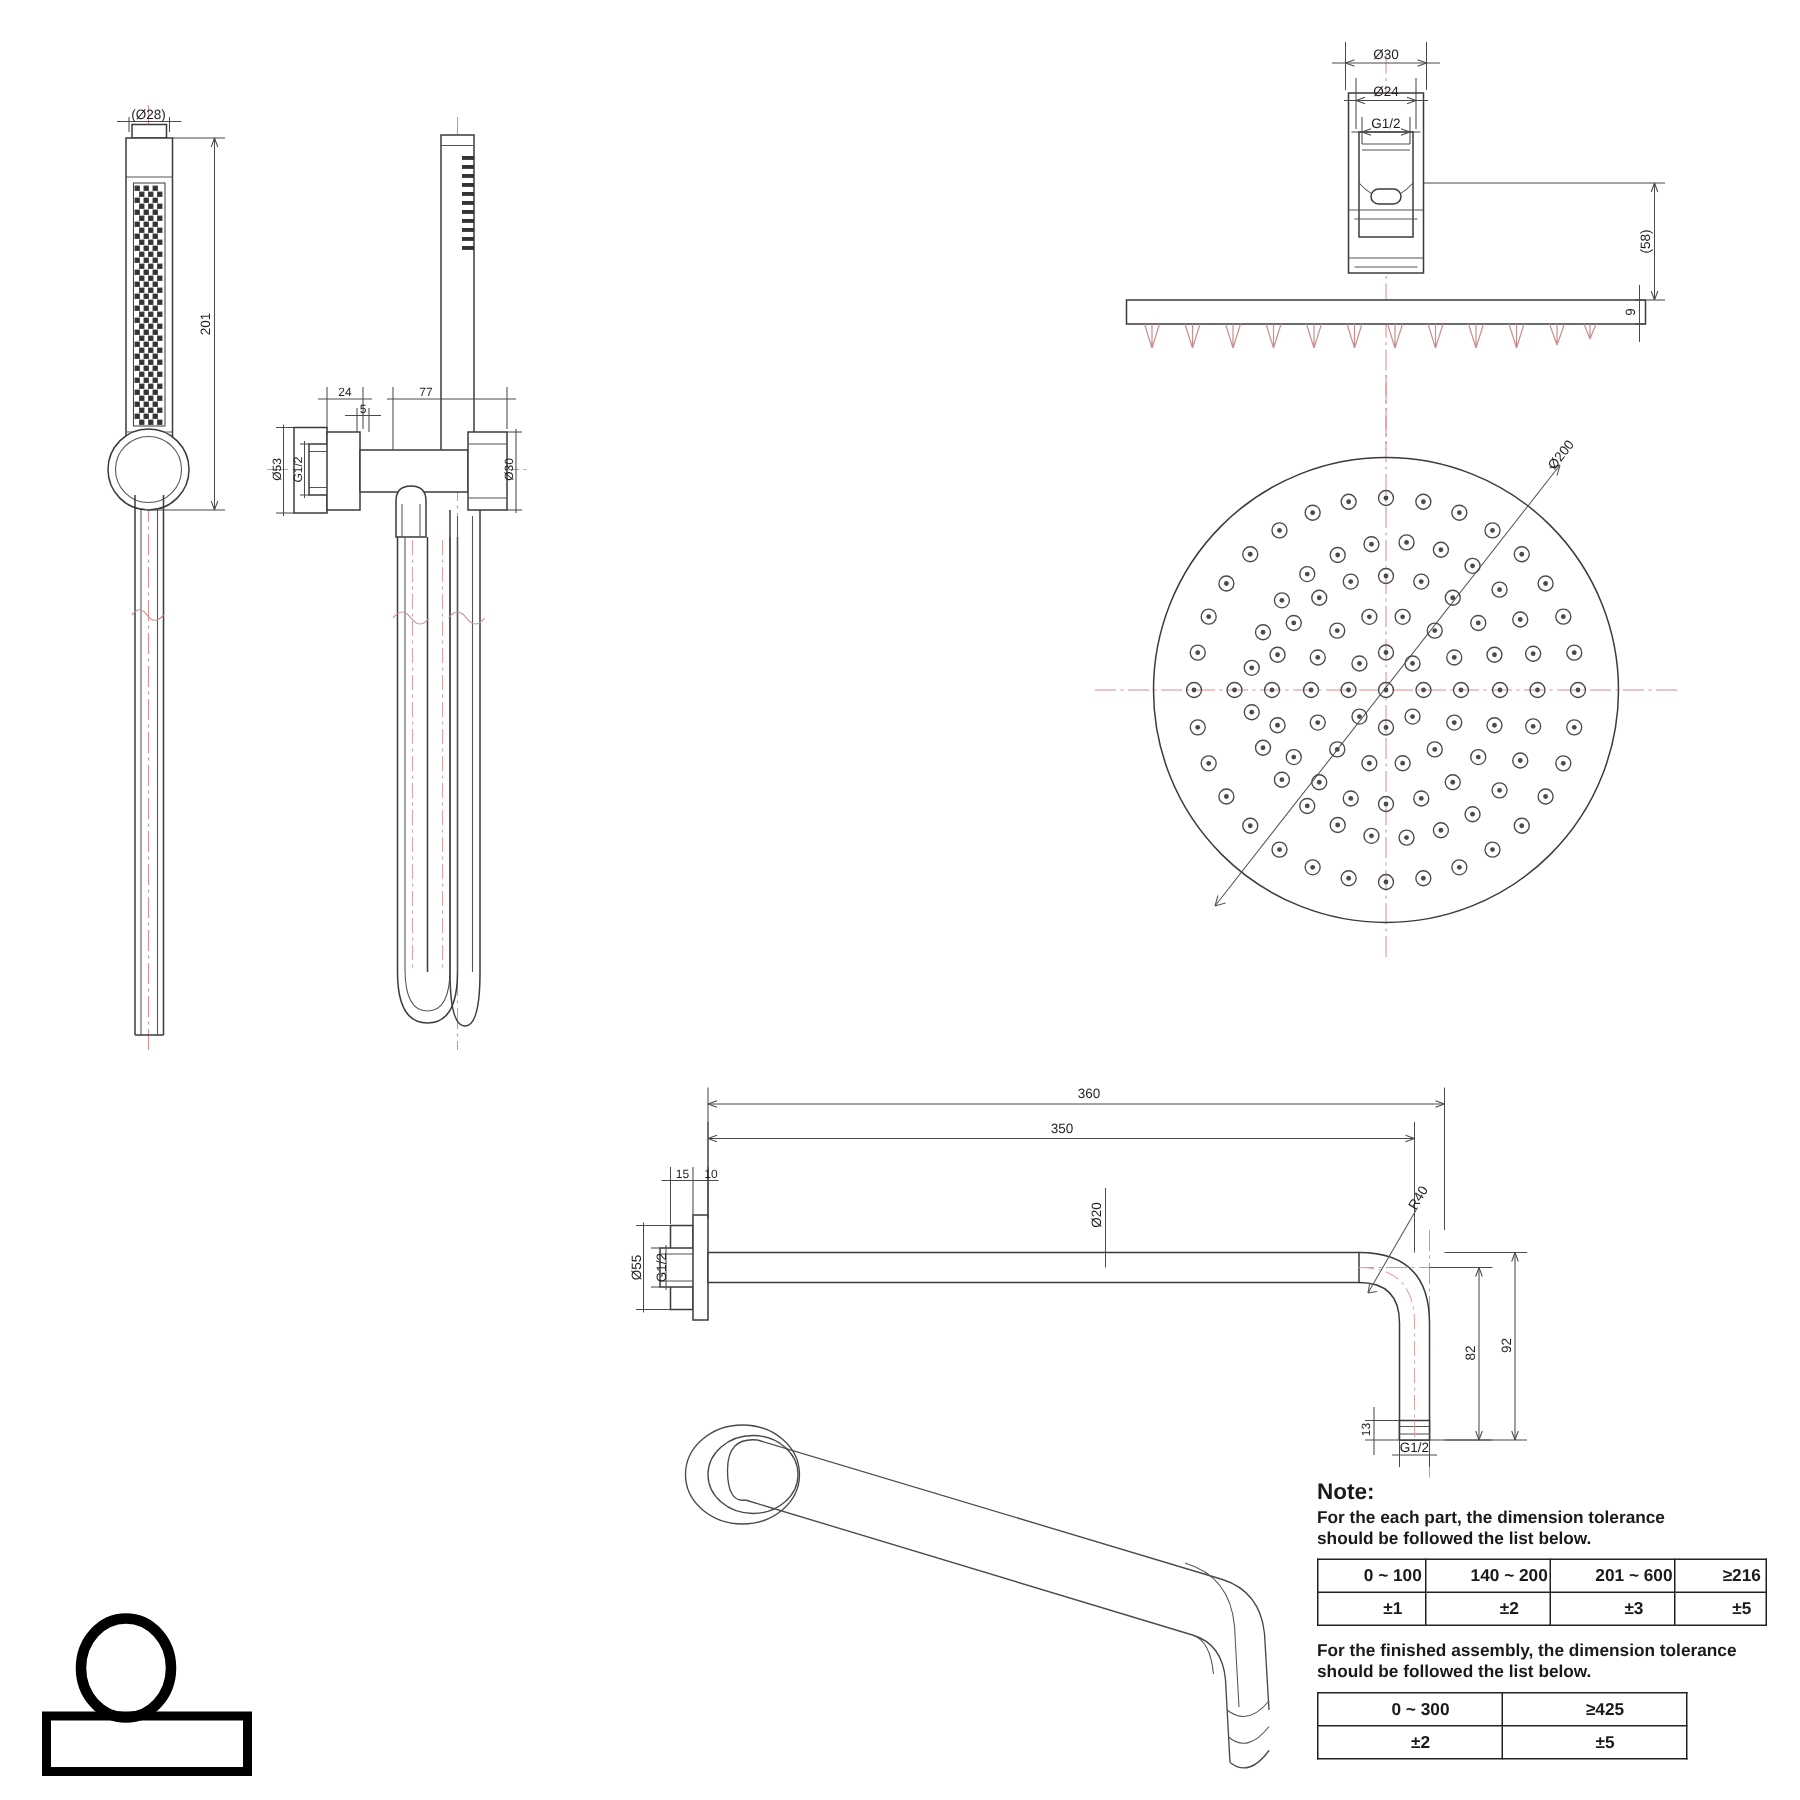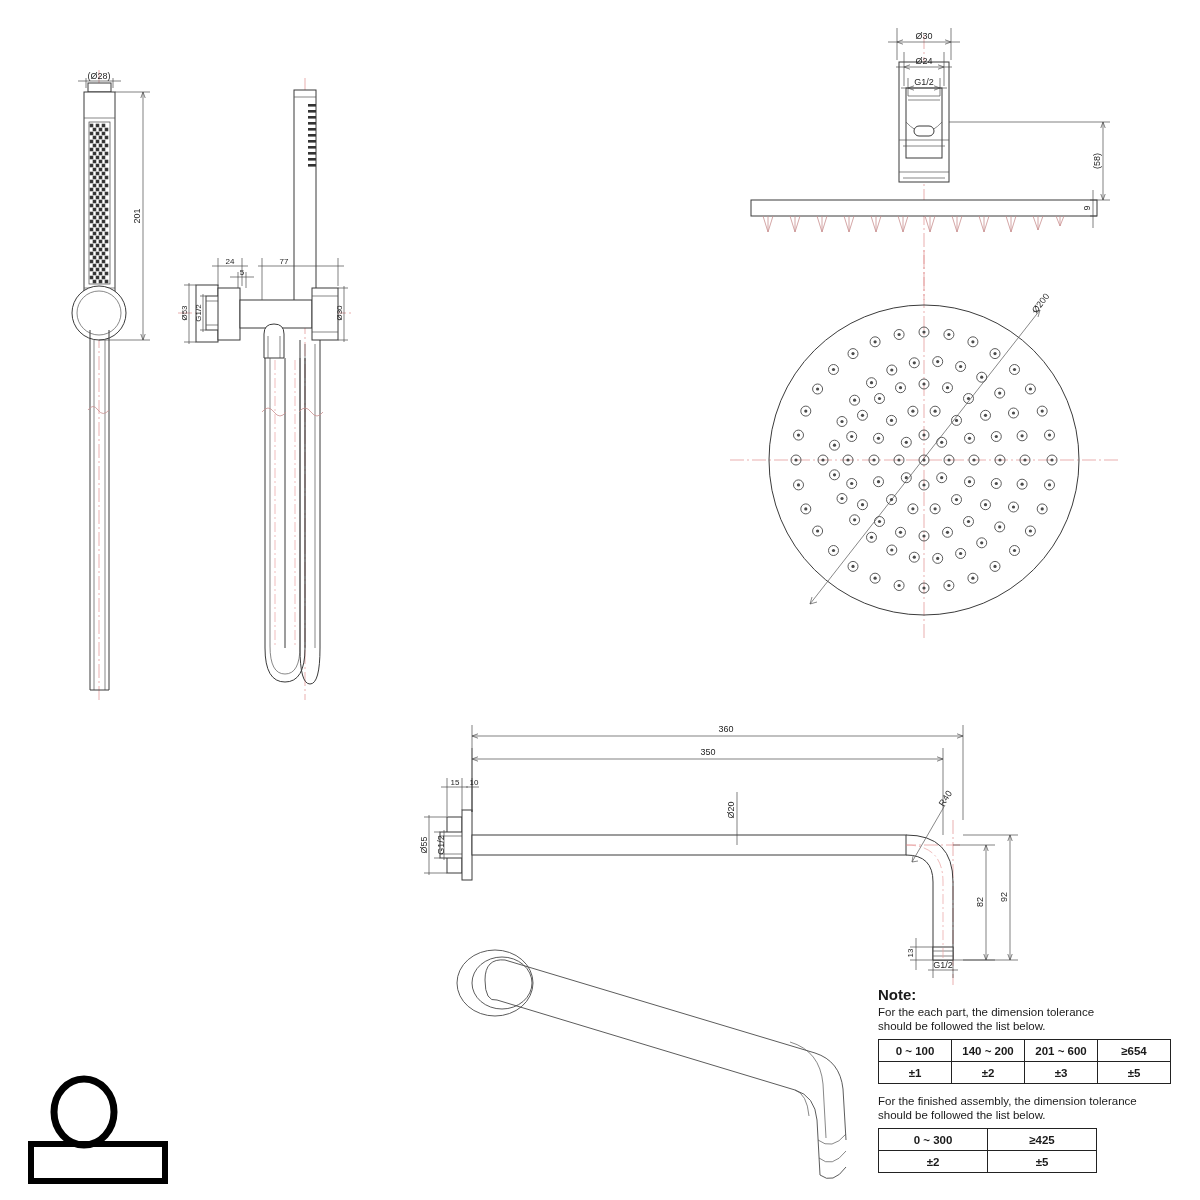--- a/index.html
+++ b/index.html
@@ -58,40 +58,40 @@
     width: 300px;
   }
   #note-title {
     font-size: 15px;
     font-weight: bold;
     line-height: 18px;
     margin: 0 0 1px 0;
   }
   .note-line {
     font-size: 11.5px;
-    font-weight: normal;
+    font-weight: bold;
     line-height: 14px;
     white-space: nowrap;
   }
   table.tol {
     border-collapse: collapse;
     margin-top: 6px;
     margin-bottom: 10px;
     font-size: 11.5px;
     font-weight: bold;
   }
   table.tol td {
     border: 1px solid #222;
     text-align: center;
     padding: 2px 0;
     height: 17px;
     white-space: nowrap;
   }
-  table#tol-part td  { width: 72px; }
-  table#tol-asm  td  { width: 108px; }
+  table#tol-part td  { width: 72px; padding-left: 28px; }
+  table#tol-asm  td  { width: 108px; padding-left: 14px; }
 
   
   #logo {
     position: absolute;
     left: 28px;
     top: 1070px;
     width: 140px;
     height: 115px;
   }
 </style>
@@ -773,21 +773,21 @@
 
     <div class="note-line">For the each part, the dimension tolerance</div>
     <div class="note-line">should be followed the list below.</div>
 
     <table class="tol" id="tol-part">
       <tbody>
           <tr>
         <td>0 ~ 100</td>
         <td>140 ~ 200</td>
         <td>201 ~ 600</td>
-        <td>≥654</td>
+        <td>≥216</td>
       </tr>
       <tr>
         <td>±1</td>
         <td>±2</td>
         <td>±3</td>
         <td>±5</td>
       </tr>
     </tbody>
       </table>
 

